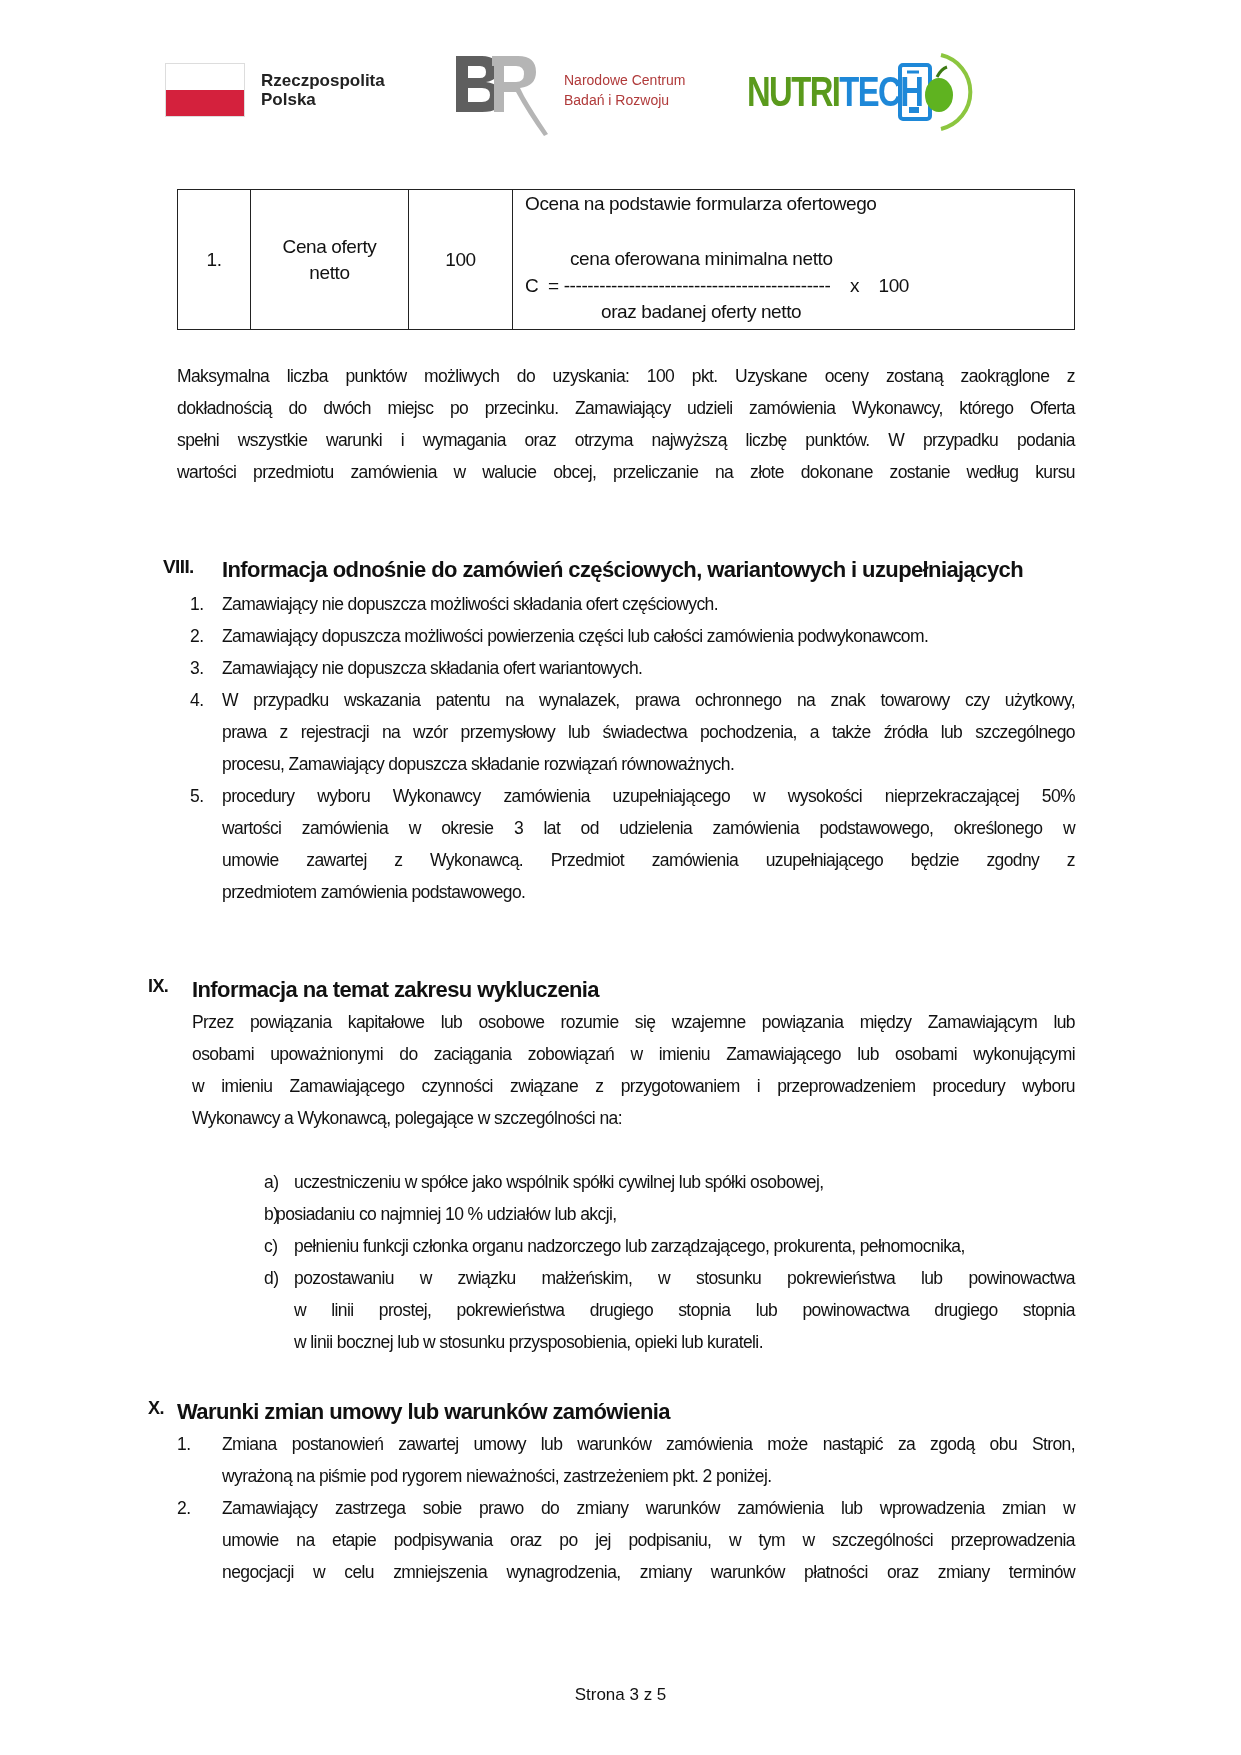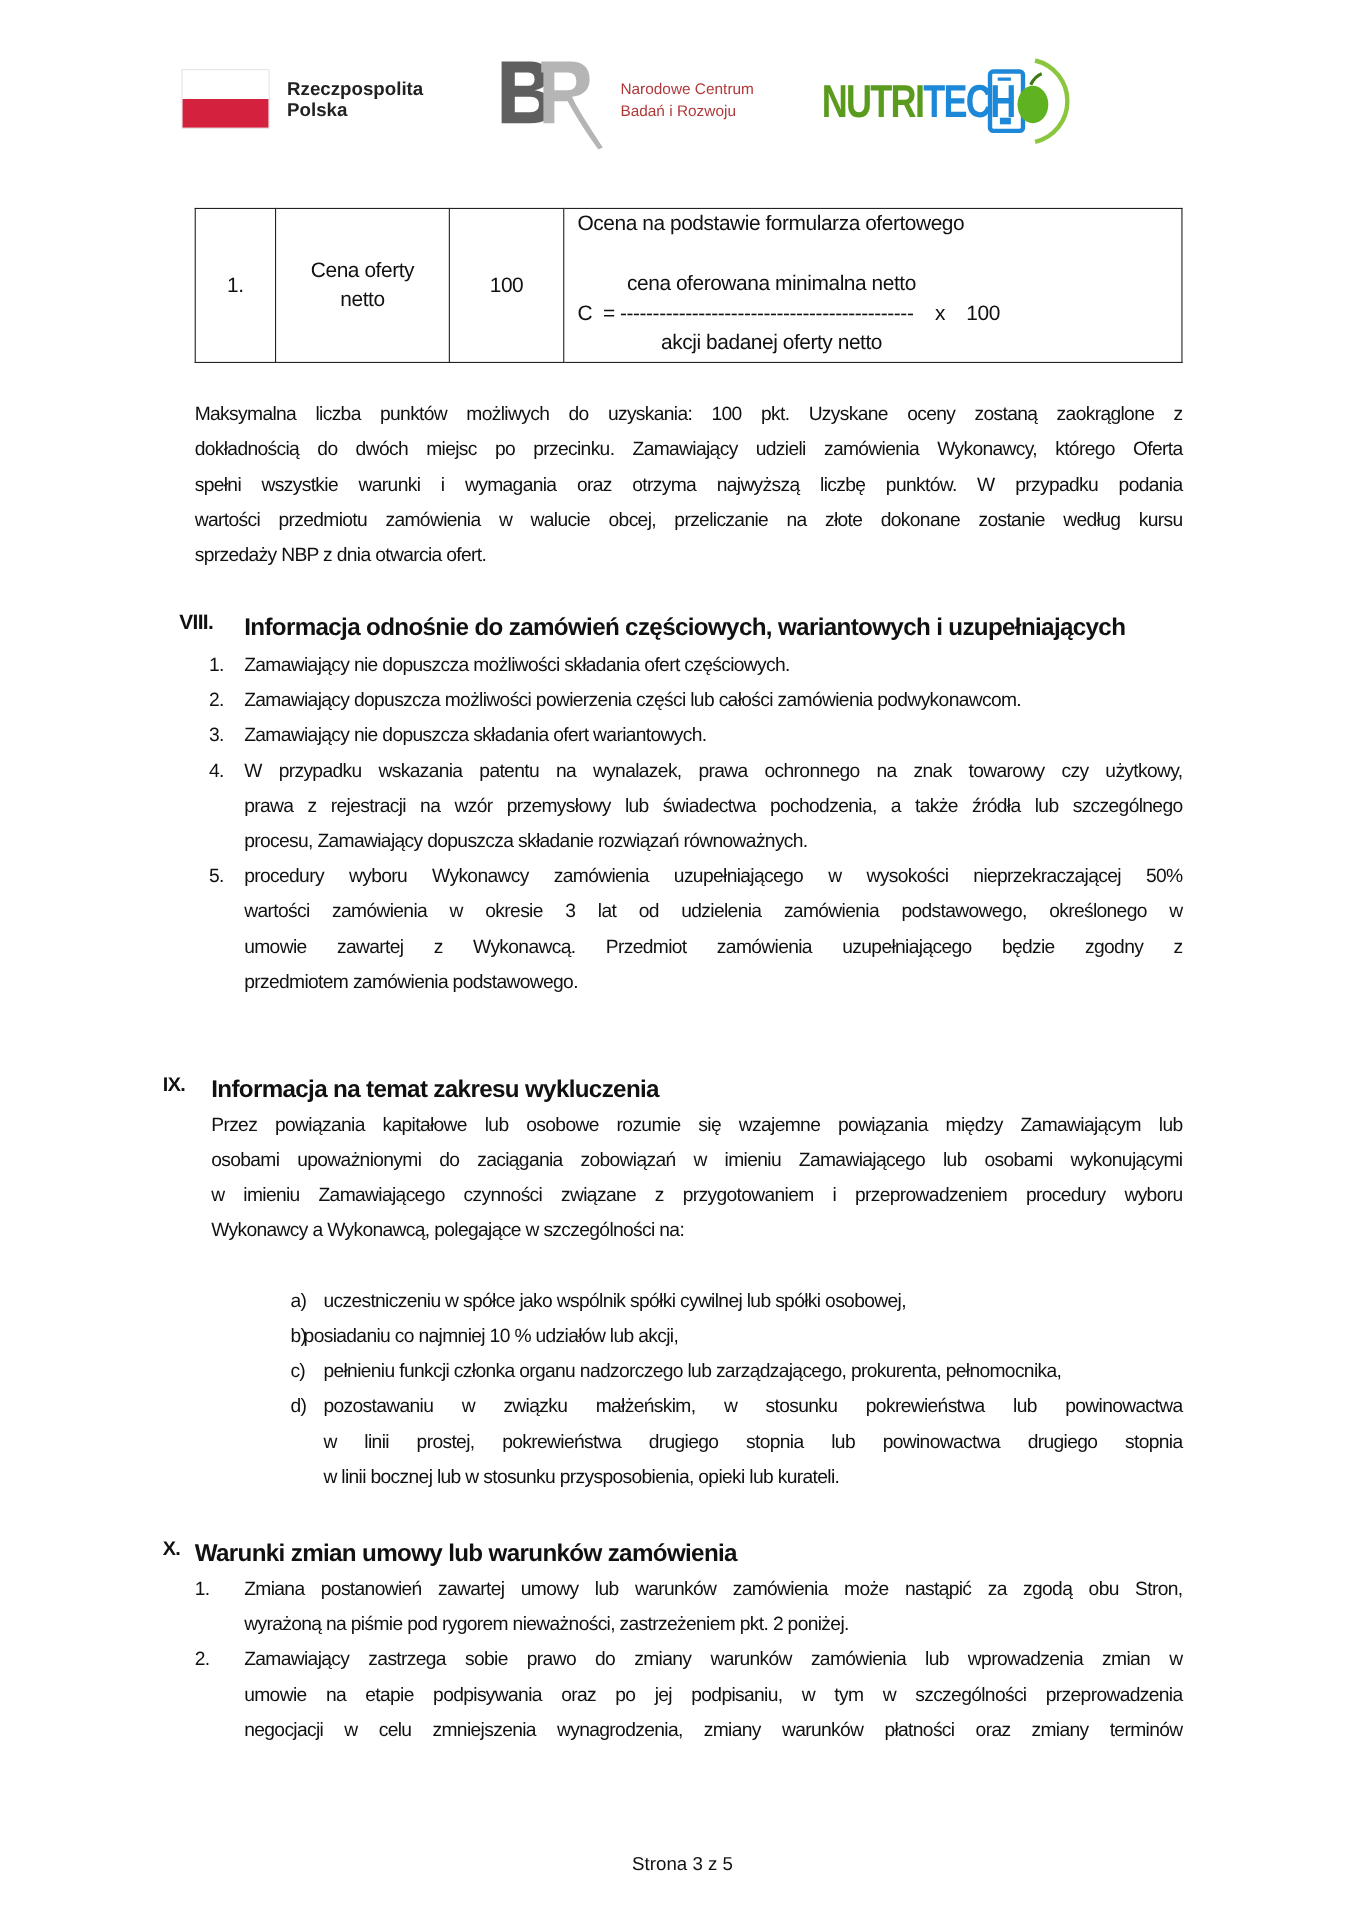--- a/index.html
+++ b/index.html
@@ -97,32 +97,31 @@
     <td class="c1">1.</td>
     <td class="c2">
       <div>Cena oferty</div>
       <div>netto</div>
     </td>
     <td class="c3">100</td>
     <td class="c4">
       <span class="f-title">Ocena na podstawie formularza ofertowego</span>
       <span class="f-num">cena oferowana minimalna netto</span>
       <span class="f-line" style="white-space:pre;">C  = ---------------------------------------------    x    100</span>
-      <span class="f-den">akcji badanej oferty netto</span>
+      <span class="f-den">oraz badanej oferty netto</span>
     </td>
   </tr>
 </tbody>
   </table>
 
 <div class="para page-text" style="top:360px;">
   <span class="ln">Maksymalna liczba punktów możliwych do uzyskania: 100 pkt. Uzyskane oceny zostaną zaokrąglone z</span>
   <span class="ln">dokładnością do dwóch miejsc po przecinku. Zamawiający udzieli zamówienia Wykonawcy, którego Oferta</span>
   <span class="ln">spełni wszystkie warunki i wymagania oraz otrzyma najwyższą liczbę punktów. W przypadku podania</span>
   <span class="ln">wartości przedmiotu zamówienia w walucie obcej, przeliczanie na złote dokonane zostanie według kursu</span>
-  <span class="ln last">sprzedaży NBP z dnia otwarcia ofert.</span>
 </div>
 
 <div class="page-text">
   <span class="sec-num" style="left:163px; top:556px; font-size:19px;">VIII.</span>
   <span class="section-head" style="left:222px; top:557px;">Informacja odnośnie do zamówień częściowych, wariantowych i uzupełniających</span>
 
   <div class="list-item" style="top:588px;">
     <span class="li-num" style="left:190px; top:0; line-height:32px;">1.</span>
     <div class="li-text" style="left:222px; top:0; width:853px;">
       <span class="ln last">Zamawiający nie dopuszcza możliwości składania ofert częściowych.</span>

